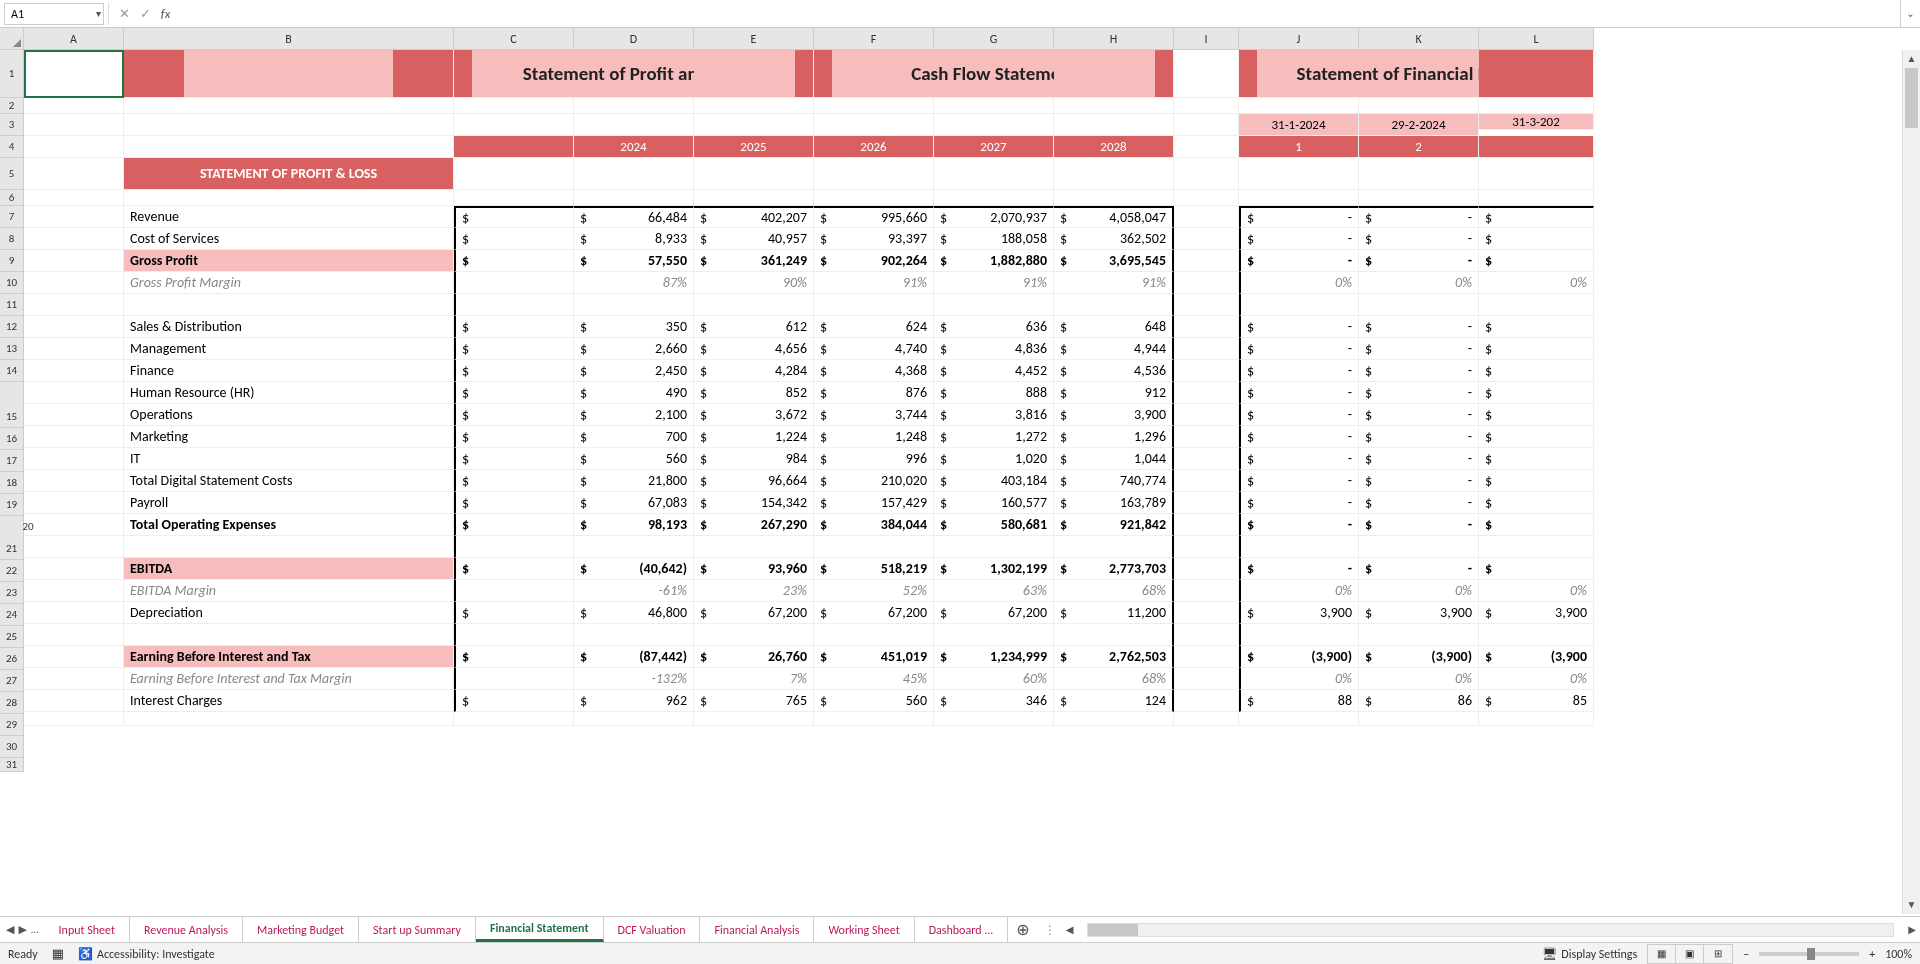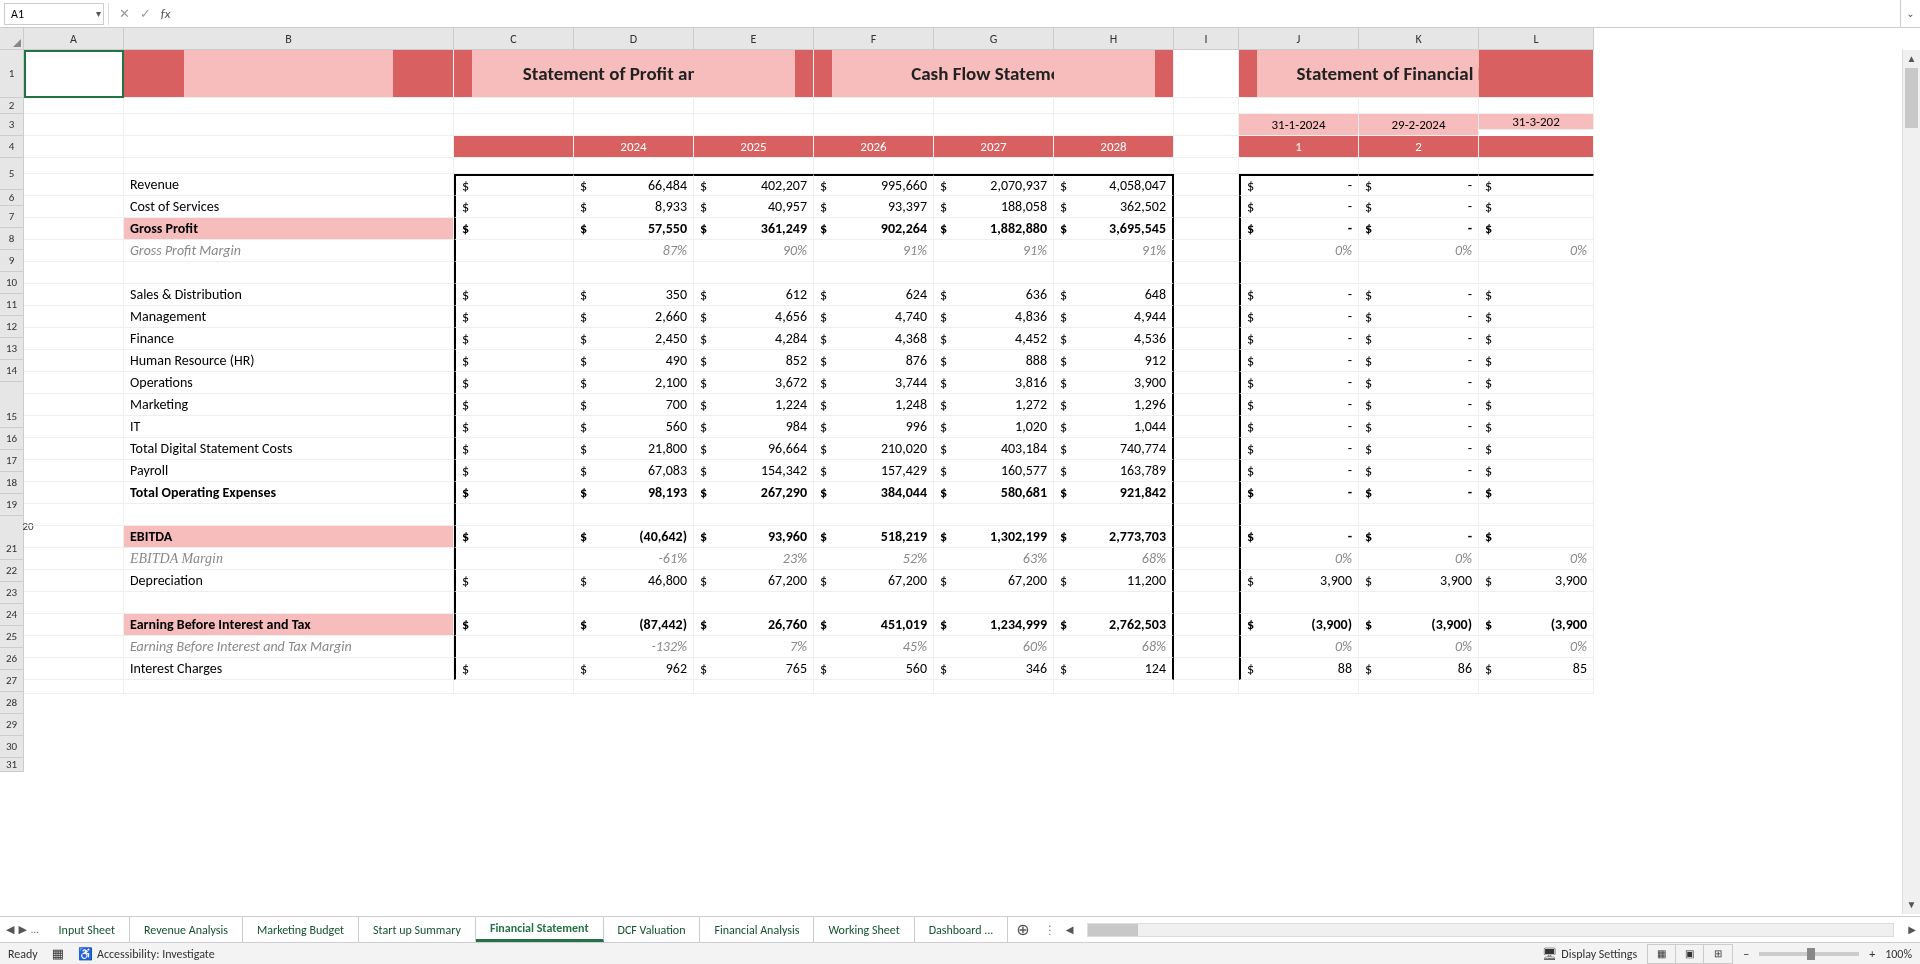--- a/index.html
+++ b/index.html
@@ -48,21 +48,21 @@
   .vscroll { position: absolute; right: 0; top: 22px; width: 18px; bottom: 0; background: #f0f0f0; border-left:1px solid #ddd;}
   .vscroll .up,.vscroll .down{height:18px;text-align:center;font-size:10px;color:#555;line-height:18px;}
   .vscroll .thumb{position:absolute;top:18px;left:2px;right:2px;height:60px;background:#c8c8c8;}
   .vscroll .down{position:absolute;bottom:0;left:0;right:0;}
 
   
   .sheet-tabs { position: absolute; bottom: 22px; left: 0; right: 0; height: 26px; background: #fff; border-top: 1px solid #ccc; display: flex; align-items: center; font-size: 12px; }
   .tab-nav { display: flex; gap: 4px; padding: 0 6px; color: #555; }
   .tab-nav span { cursor: pointer; font-size:11px;}
   .tabs { display: flex; height: 100%; }
-  .tab { padding: 0 14px; display: flex; align-items: center; border-right: 1px solid #ccc; color: #14532d; cursor:pointer; }
+  .tab { padding: 0 14px; display: flex; align-items: center; border-right: 1px solid #ccc; color: #be185d; cursor:pointer; }
   .tab.active { background: #fff; border-bottom: 3px solid #217346; color: #217346; font-weight:bold;}
   .new-sheet { padding: 0 8px; color: #555; font-size: 16px; }
   .hscroll { flex: 1; display: flex; align-items: center; padding: 0 4px; }
   .hscroll-track { flex:1; height: 14px; background: #f0f0f0; border:1px solid #ddd; position: relative; margin:0 14px;}
   .hscroll-thumb { position:absolute; left:0; width:50px; top:0; bottom:0; background:#c8c8c8;}
   .hscroll .arr{font-size:10px;color:#555;}
 
   
   .status-bar { position: absolute; bottom: 0; left: 0; right: 0; height: 22px; background: #f3f3f3; border-top: 1px solid #ccc; display: flex; align-items: center; font-size: 12px; padding: 0 8px; justify-content: space-between; color:#333;}
   .status-left { display: flex; gap: 14px; align-items:center;}
@@ -190,20 +190,34 @@
         <div class="cell year-hdr" style="width: 120px; height: 22px;">2025</div>
         <div class="cell year-hdr" style="width: 120px; height: 22px;">2026</div>
         <div class="cell year-hdr" style="width: 120px; height: 22px;">2027</div>
         <div class="cell year-hdr" style="width: 120px; height: 22px;">2028</div>
         <div class="cell" style="width: 65px; height: 22px;"></div>
         <div class="cell year-hdr" style="width: 120px; height: 22px;">1</div>
         <div class="cell year-hdr" style="width: 120px; height: 22px;">2</div>
         <div class="cell year-hdr" style="width: 115px; height: 22px;"></div>
       </div>
       <div class="row">
+        <div class="cell" style="width: 100px; height: 32px; background: rgb(255, 255, 255);"></div>
+        <div class="cell section-hdr" style="width: 330px; height: 32px;">STATEMENT OF PROFIT &amp; LOSS</div>
+        <div class="cell" style="width: 120px; height: 32px;"></div>
+        <div class="cell" style="width: 120px; height: 32px;"></div>
+        <div class="cell" style="width: 120px; height: 32px;"></div>
+        <div class="cell" style="width: 120px; height: 32px;"></div>
+        <div class="cell" style="width: 120px; height: 32px;"></div>
+        <div class="cell" style="width: 120px; height: 32px;"></div>
+        <div class="cell" style="width: 65px; height: 32px;"></div>
+        <div class="cell" style="width: 120px; height: 32px;"></div>
+        <div class="cell" style="width: 120px; height: 32px;"></div>
+        <div class="cell" style="width: 115px; height: 32px;"></div>
+      </div>
+      <div class="row">
         <div class="cell" style="width: 100px; height: 16px;"></div>
         <div class="cell" style="width: 330px; height: 16px;"></div>
         <div class="cell" style="width: 120px; height: 16px;"></div>
         <div class="cell" style="width: 120px; height: 16px;"></div>
         <div class="cell" style="width: 120px; height: 16px;"></div>
         <div class="cell" style="width: 120px; height: 16px;"></div>
         <div class="cell" style="width: 120px; height: 16px;"></div>
         <div class="cell" style="width: 120px; height: 16px;"></div>
         <div class="cell" style="width: 65px; height: 16px;"></div>
         <div class="cell" style="width: 120px; height: 16px;"></div>
@@ -765,21 +779,21 @@
           <span class="v">-</span>
         </div>
         <div class="cell dollar bold" style="width: 120px; height: 22px;">
           <span class="s">$</span>
           <span class="v">-</span>
         </div>
         <div class="cell bold" style="width: 115px; height: 22px;">$</div>
       </div>
       <div class="row">
         <div class="cell" style="width: 100px; height: 22px;"></div>
-        <div class="cell italic-grey" style="width: 330px; height: 22px; padding-left: 6px; font-family: Liberation Serif, serif;">EBITDA Margin</div>
+        <div class="cell italic-grey" style="width: 330px; height: 22px; padding-left: 6px;">EBITDA Margin</div>
         <div class="cell border-left-thick" style="width: 120px; height: 22px;"></div>
         <div class="cell right italic-grey" style="width: 120px; height: 22px;">-61%</div>
         <div class="cell right italic-grey" style="width: 120px; height: 22px;">23%</div>
         <div class="cell right italic-grey" style="width: 120px; height: 22px;">52%</div>
         <div class="cell right italic-grey" style="width: 120px; height: 22px;">63%</div>
         <div class="cell border-right-thick right italic-grey" style="width: 120px; height: 22px;">68%</div>
         <div class="cell" style="width: 65px; height: 22px;"></div>
         <div class="cell border-left-thick right italic-grey" style="width: 120px; height: 22px;">0%</div>
         <div class="cell right italic-grey" style="width: 120px; height: 22px;">0%</div>
         <div class="cell right italic-grey" style="width: 115px; height: 22px;">0%</div>

